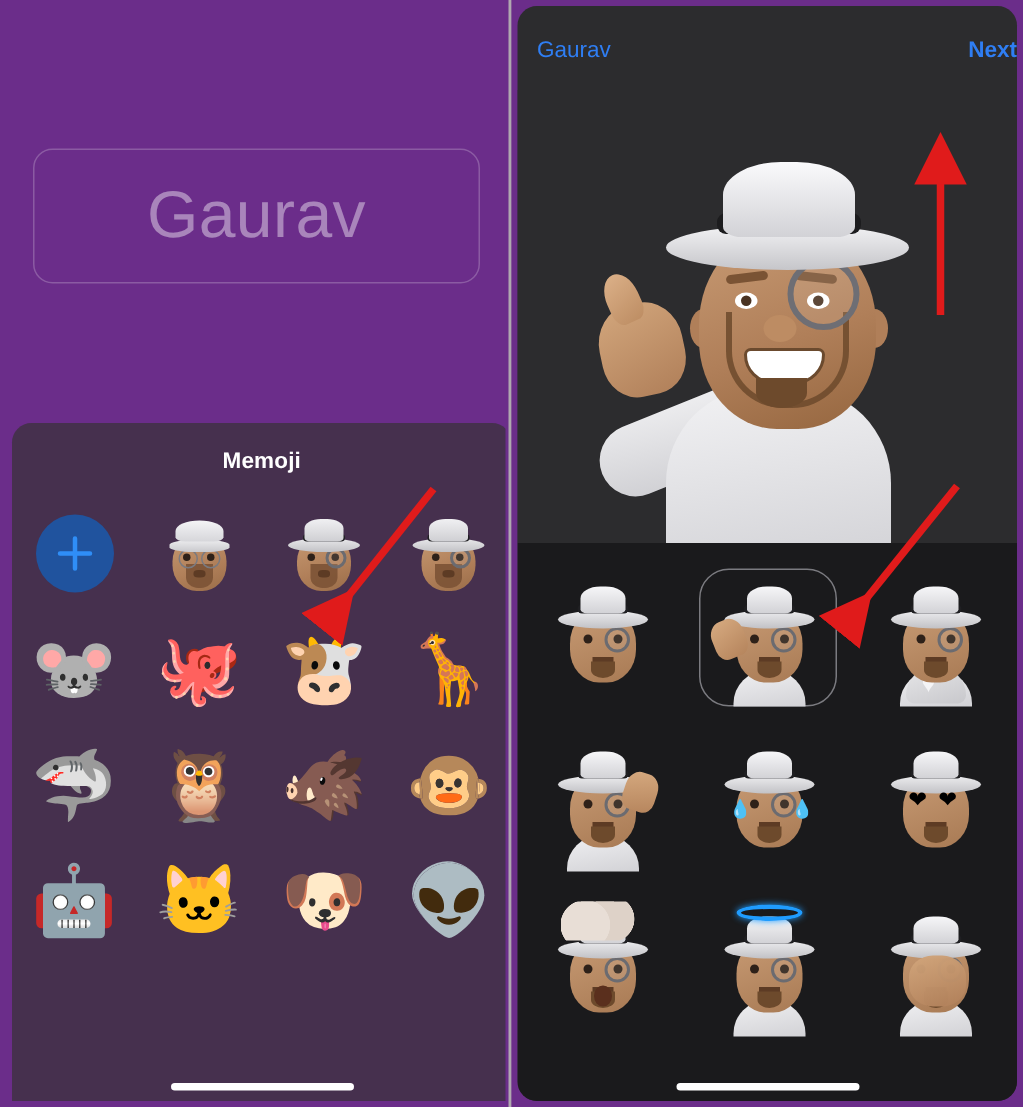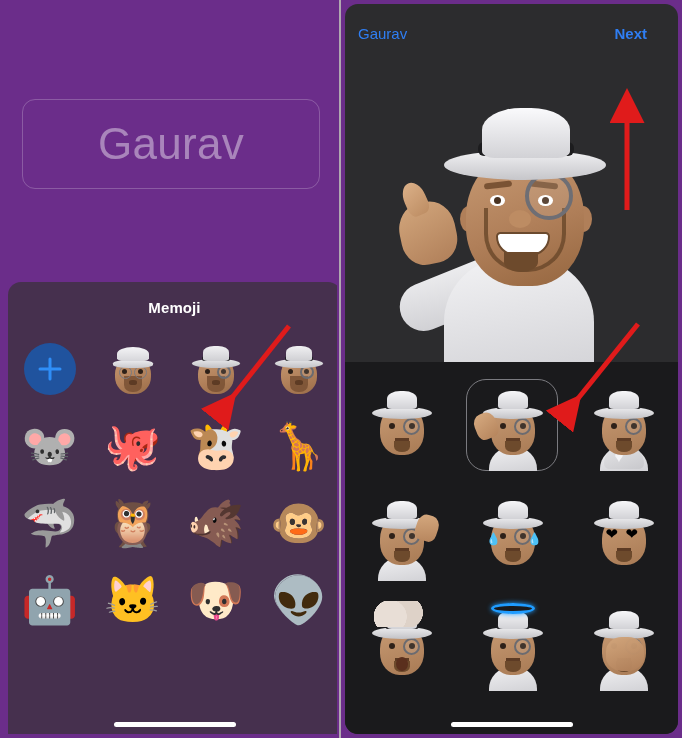--- a/index.html
+++ b/index.html
@@ -234,21 +234,21 @@
     position: absolute;
     top: 21px;
     font-size: 15px;
     color: #2f7ef3;
     background: none;
     border: none;
     font-family: "Liberation Sans", sans-serif;
     cursor: pointer;
   }
   .hdr-btn.cancel { left: 13px; }
-  .hdr-btn.next   { right: 31px; font-weight: 600; padding-left: 48px; }
+  .hdr-btn.next   { right: 0; font-weight: 600; padding-left: 48px; }
 
   .preview-stage {
     position: relative;
     height: 302px;
     background: #2c2c2e;
     overflow: hidden;
   }
 
   .sticker-grid-wrap {
     position: absolute;

